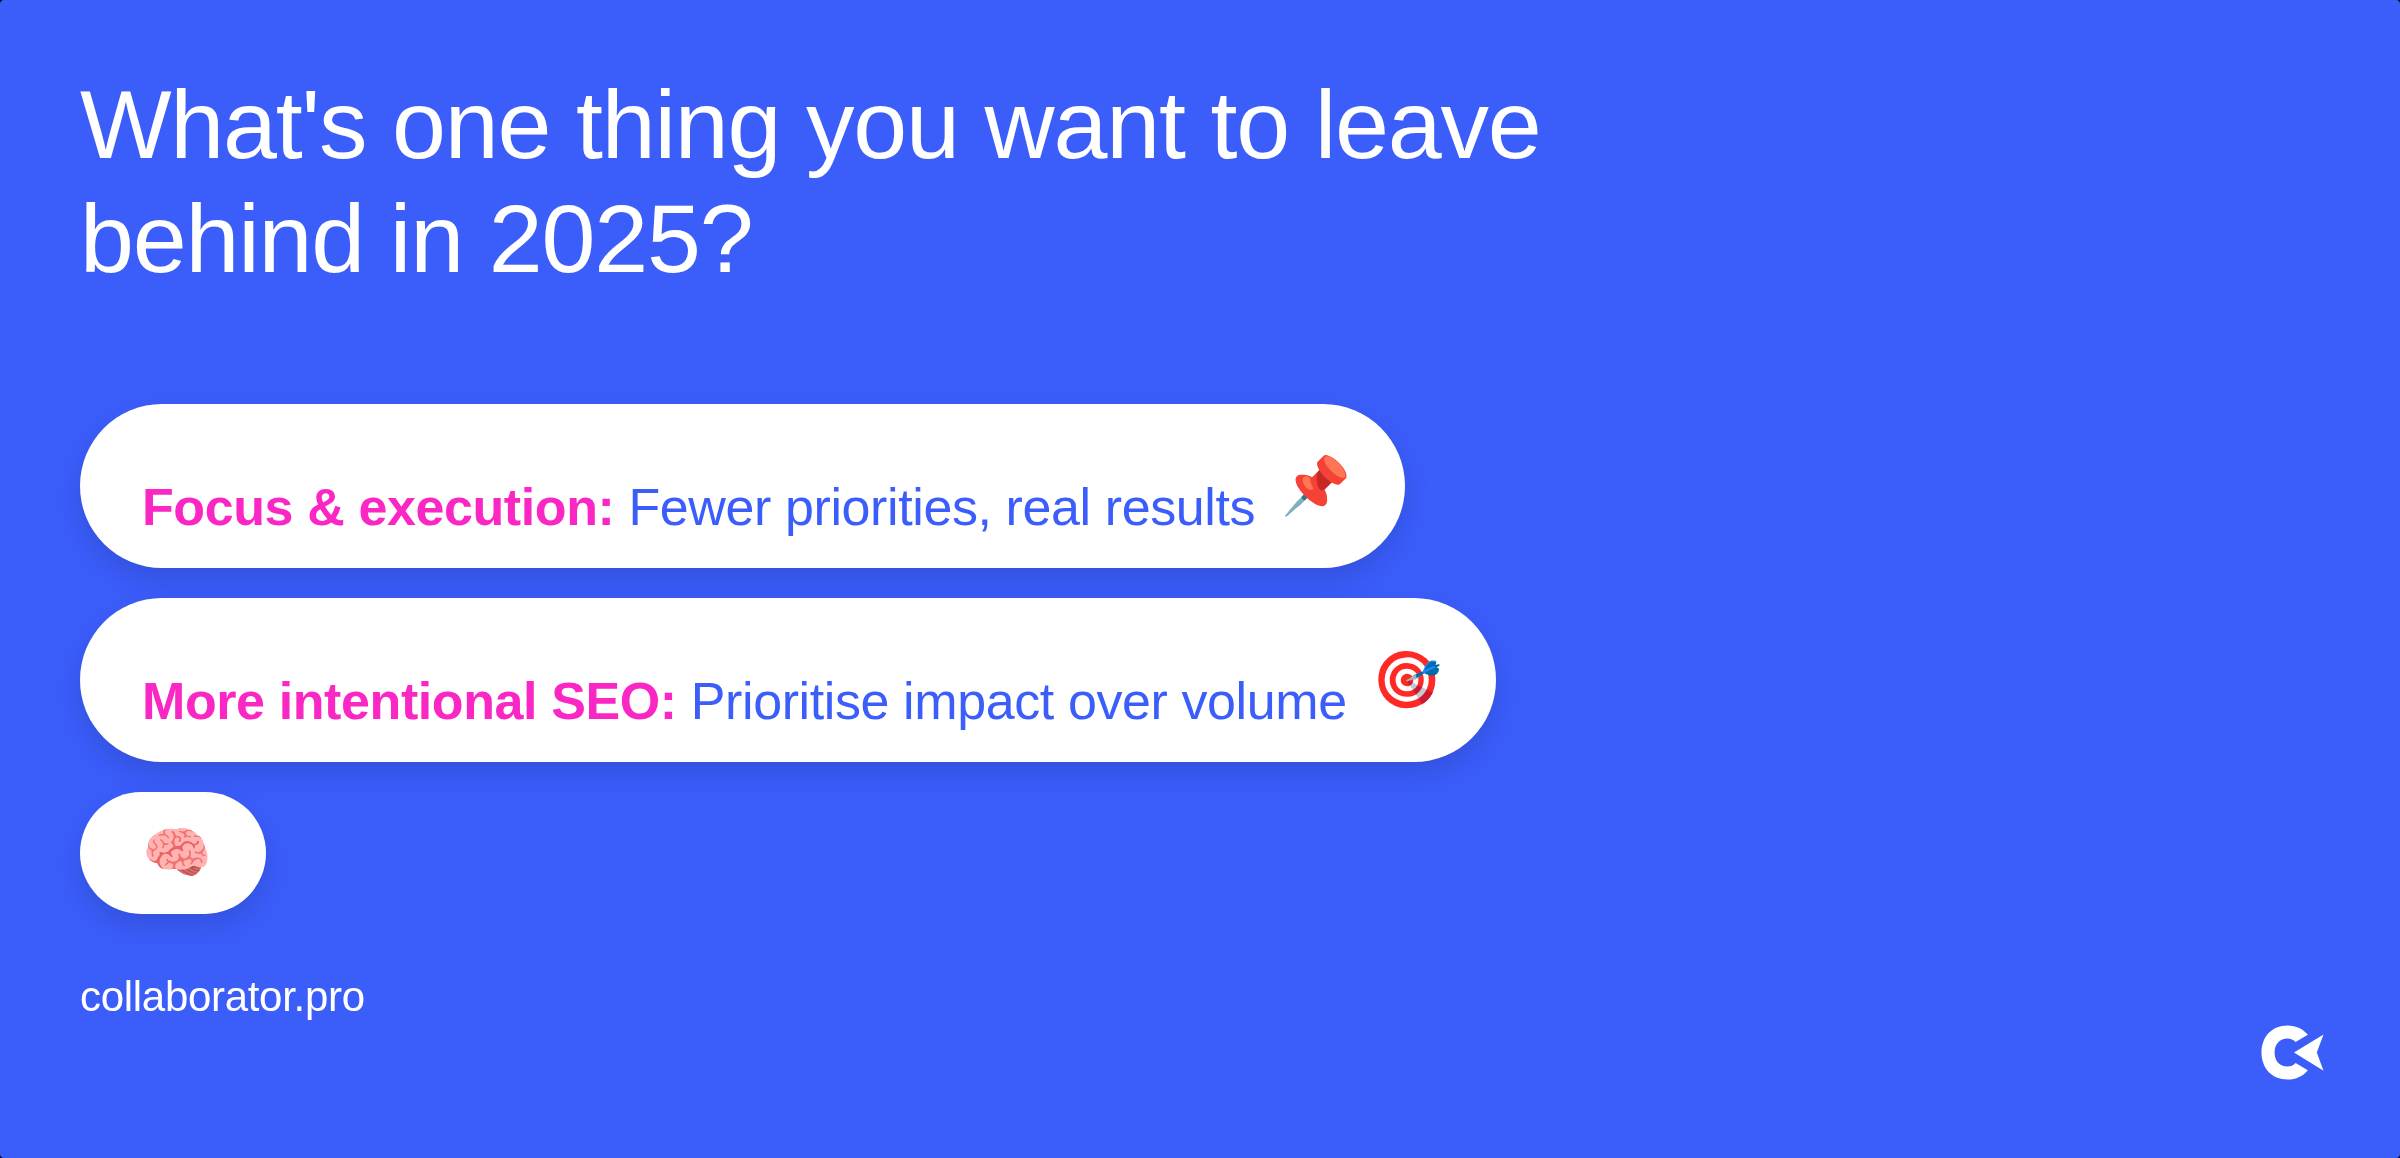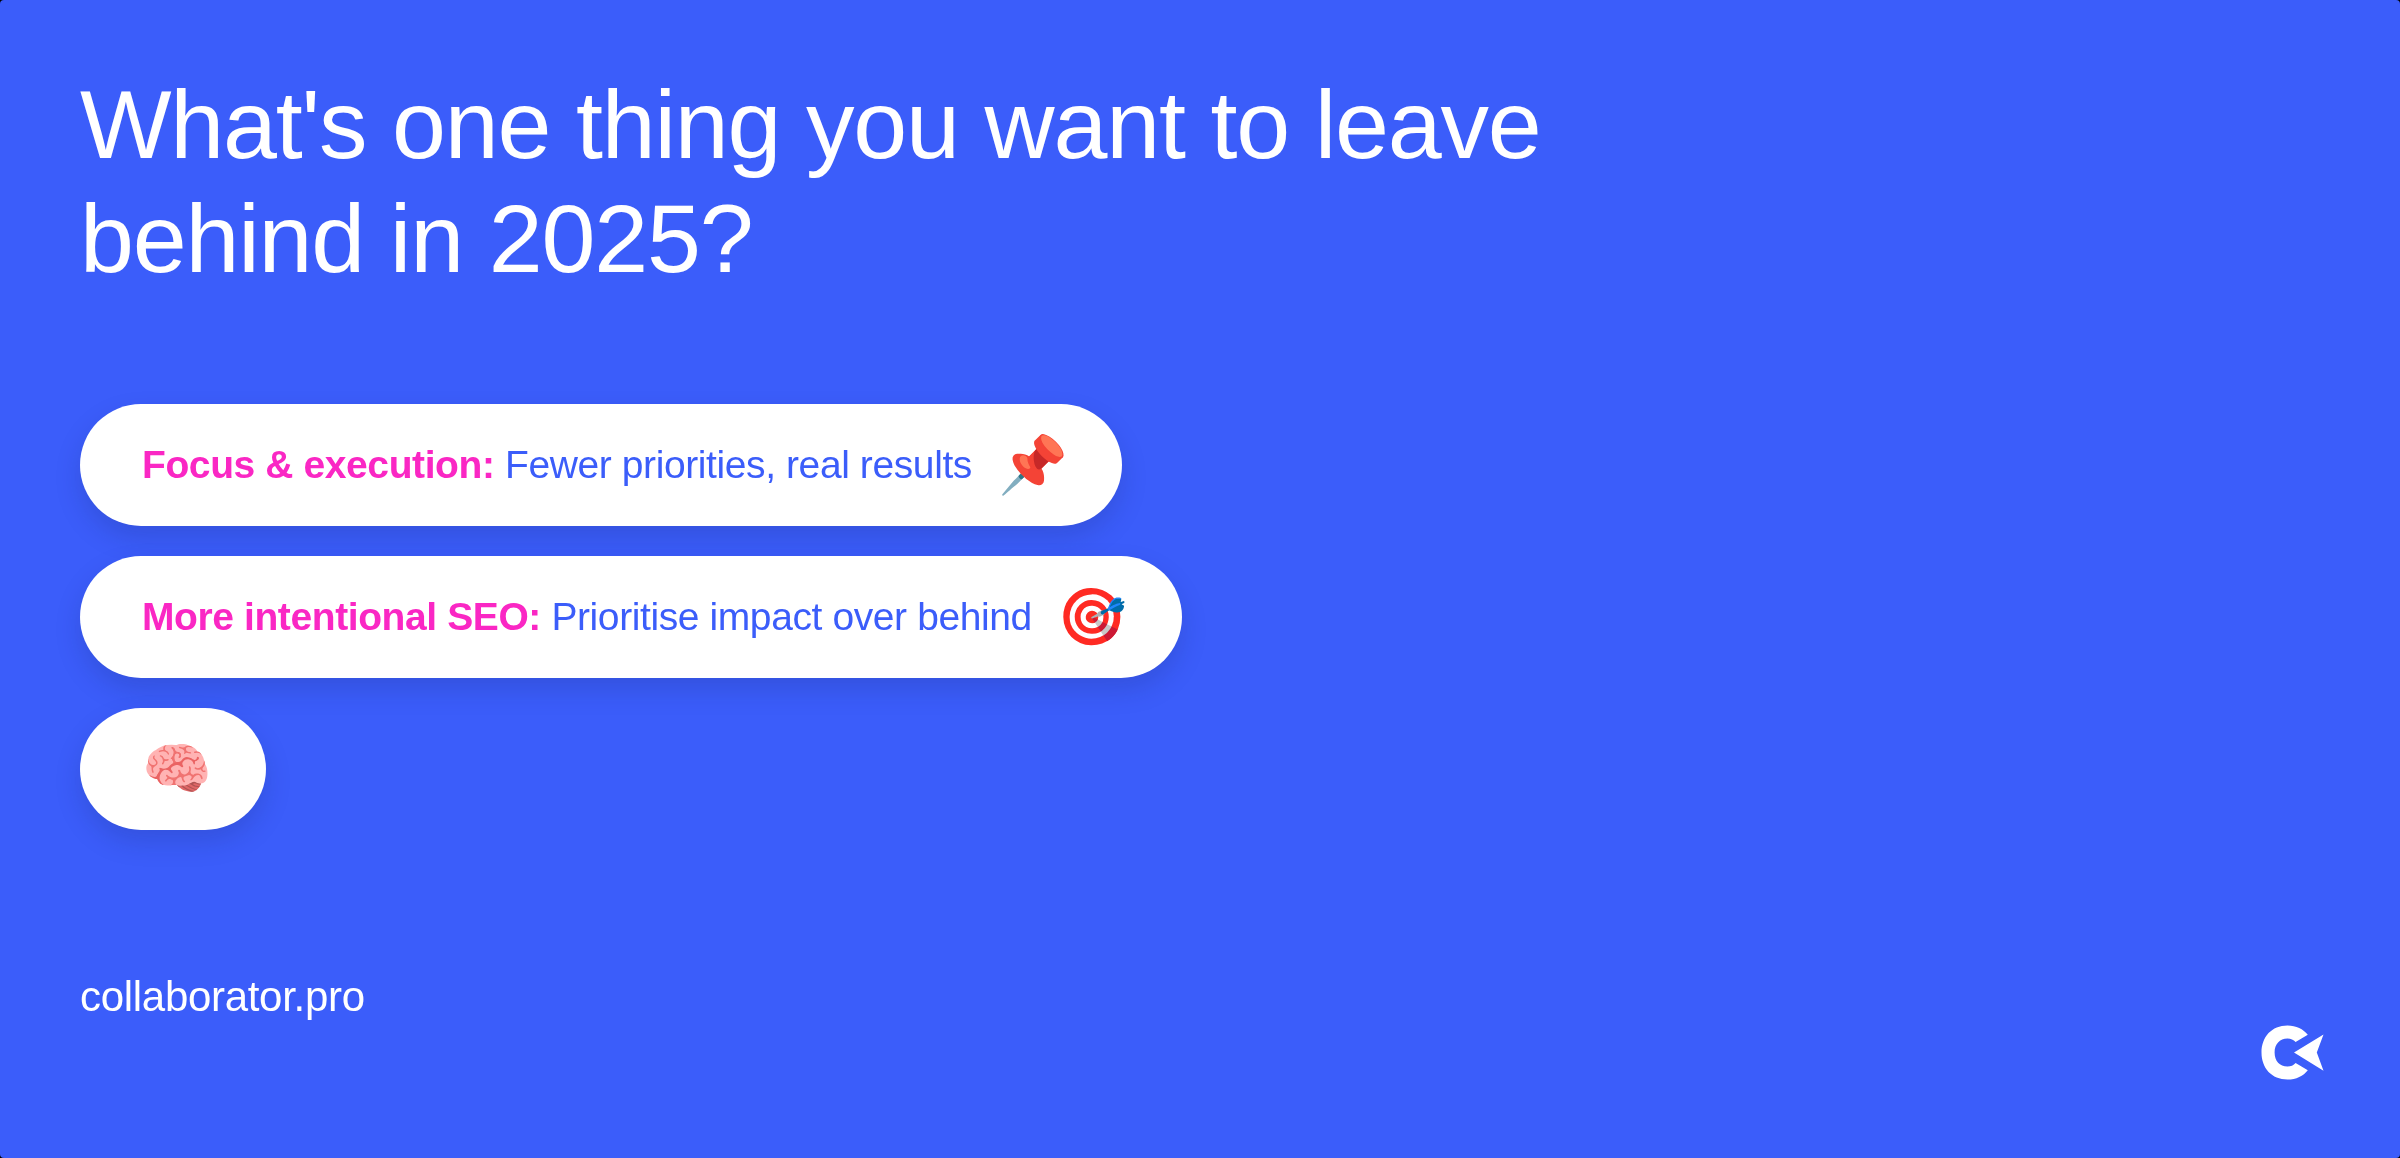--- a/index.html
+++ b/index.html
@@ -56,25 +56,26 @@
     align-items: center;
     gap: 26px;
     background: #FFFFFF;
     border-radius: 999px;
     padding: 33px 54px 33px 62px;
     box-shadow: 0 12px 26px rgba(16, 30, 90, 0.17);
     white-space: nowrap;
   }
 
   .card-text {
-    font-size: 39px;
+    font-size: 52px;
     line-height: 1.08;
     letter-spacing: -0.4px;
     color: #3B5DFA;
     font-weight: 400;
+    margin-top: 42px;
   }
 
   .card-label {
     color: #FA27C4;
     font-weight: 700;
   }
 
   .card-emoji {
     font-size: 56px;
     line-height: 1;
@@ -110,21 +111,21 @@
 behind in 2025?</h1>
 
   <div class="cards">
 
     <div class="card">
       <span class="card-text"><span class="card-label">Focus &amp; execution:</span><span> Fewer priorities, real results</span></span>
       <span class="card-emoji">📌</span>
     </div>
 
     <div class="card">
-      <span class="card-text"><span class="card-label">More intentional SEO:</span><span> Prioritise impact over behind</span></span>
+      <span class="card-text"><span class="card-label">More intentional SEO:</span><span> Prioritise impact over volume</span></span>
       <span class="card-emoji">🎯</span>
     </div>
 
     <div class="card">
       <span class="card-emoji">🧠</span>
     </div>
 
   </div>
 
   <div class="footer-domain">collaborator.pro</div>

